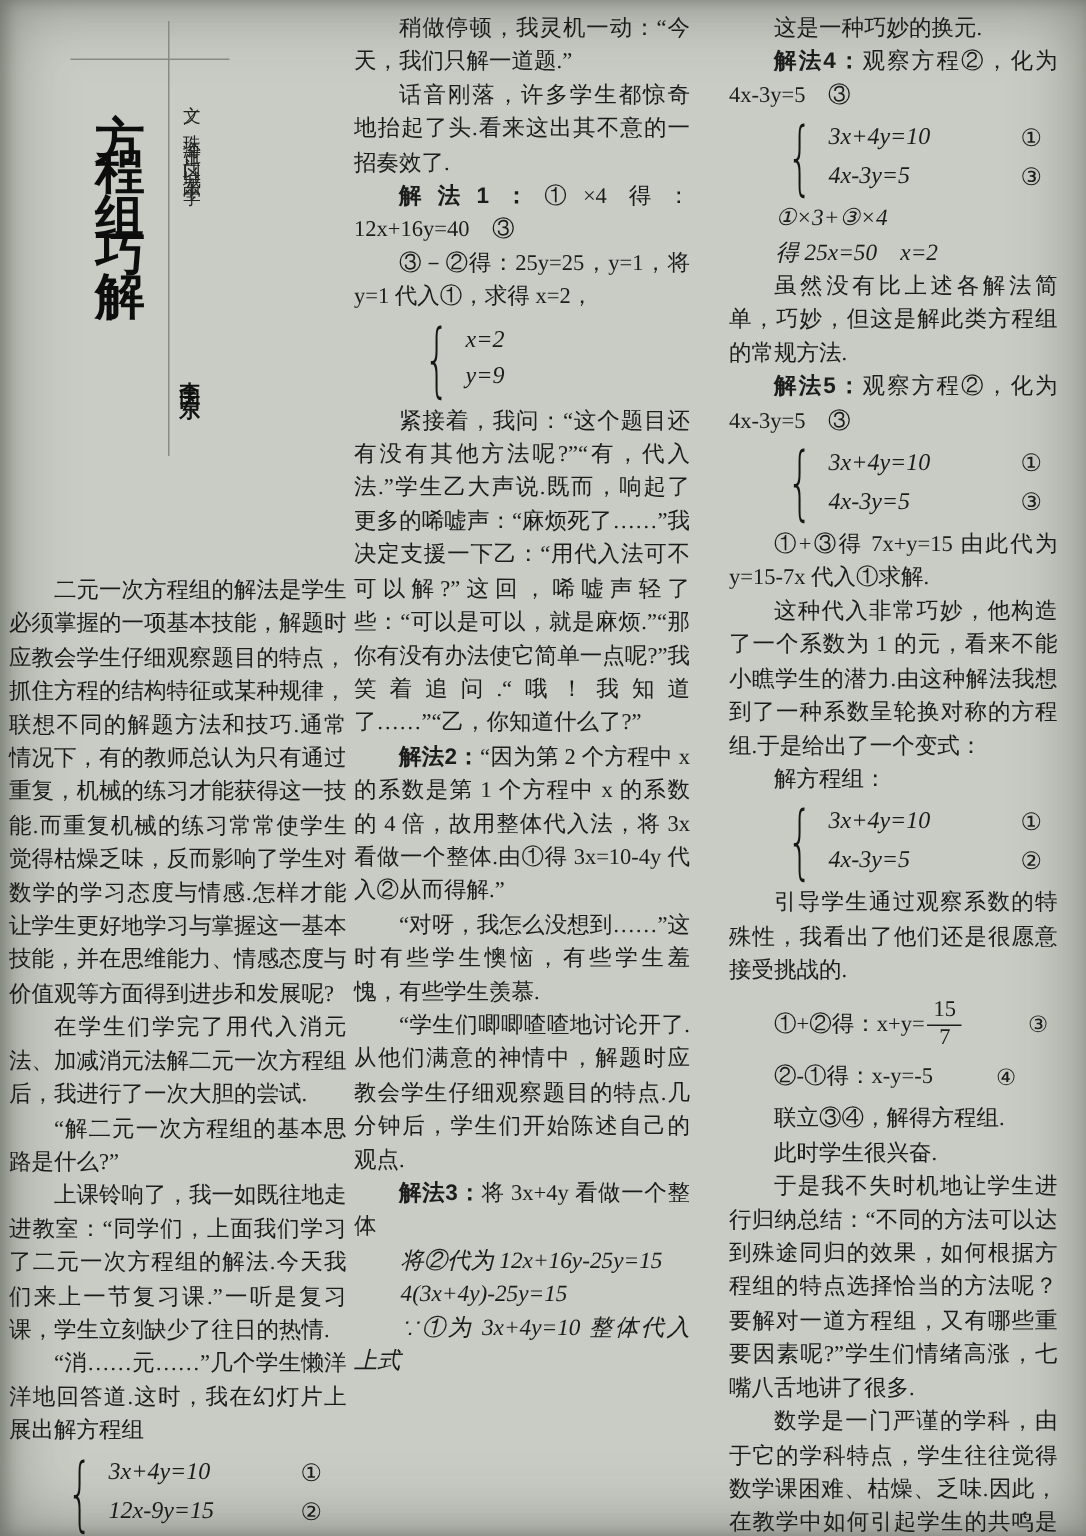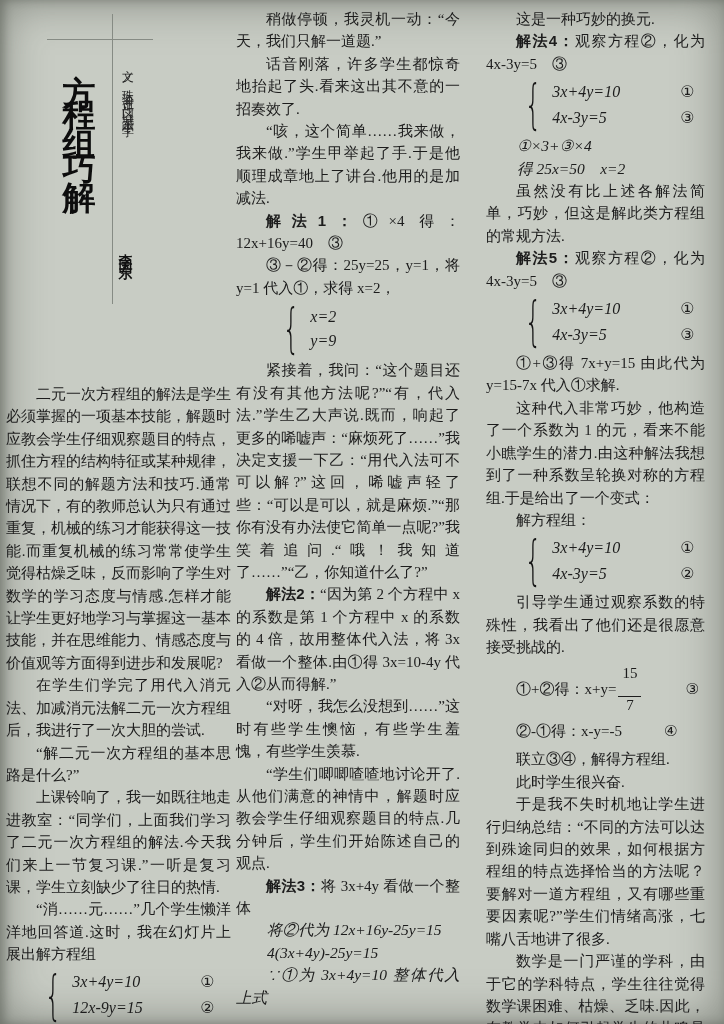--- a/index.html
+++ b/index.html
@@ -45,21 +45,21 @@
   }
   .eqcol { display:flex; flex-direction:column; }
   .eqrow { display:flex; align-items:center; height:26px; font-size:16px; }
   .eqrow .eq { font-style:italic; width:110px; }
   .eqrow .tag { margin-left:18px; }
   .solset .eqrow { height:24px; }
   
   .formula { text-indent:2em; font-size:15.5px;font-style:italic; }
   .feq { text-indent:2em; display:flex; align-items:center; margin:6px 0; text-indent:0; padding-left:2em; }
   .frac { display:inline-flex; flex-direction:column; align-items:center; line-height:1.15; font-size:15px; vertical-align:middle; margin:0 2px; }
-  .frac .num { border-bottom:1.4px solid #1c1c1c; padding:0 4px 14px; }
+  .frac .num { border-bottom:1.4px solid #1c1c1c; padding:0 4px 1px; }
   .feq .tag { margin-left:42px; }
 </style>
 </head>
 <body>
 
 <div class="page">
 
   <div class="vline"></div>
   <div class="hline"></div>
   <div class="title-vert">方程组巧解</div>
@@ -83,21 +83,20 @@
           <span class="eq">12x-9y=15</span>
           <span class="tag tagchar">②</span>
         </div>
       </div>
     </div>
   </div>
 
   <div class="col col2">
     <p>稍做停顿，我灵机一动：“今天，我们只解一道题.”</p>
     <p>话音刚落，许多学生都惊奇地抬起了头.看来这出其不意的一招奏效了.</p>
-    <p>“咳，这个简单……我来做，我来做.”学生甲举起了手.于是他顺理成章地上了讲台.他用的是加减法.</p>
     <p><span class="sol-label">解法1：</span><span>①×4 得：12x+16y=40　③</span></p>
     <p>③－②得：25y=25，y=1，将 y=1 代入①，求得 x=2，</p>
     <div class="eqsys solset">
       <span class="brace">{</span>
       <div class="eqcol">
         <div class="eqrow">
           <span class="eq">x=2</span>
         </div>
         <div class="eqrow">
           <span class="eq">y=9</span>

